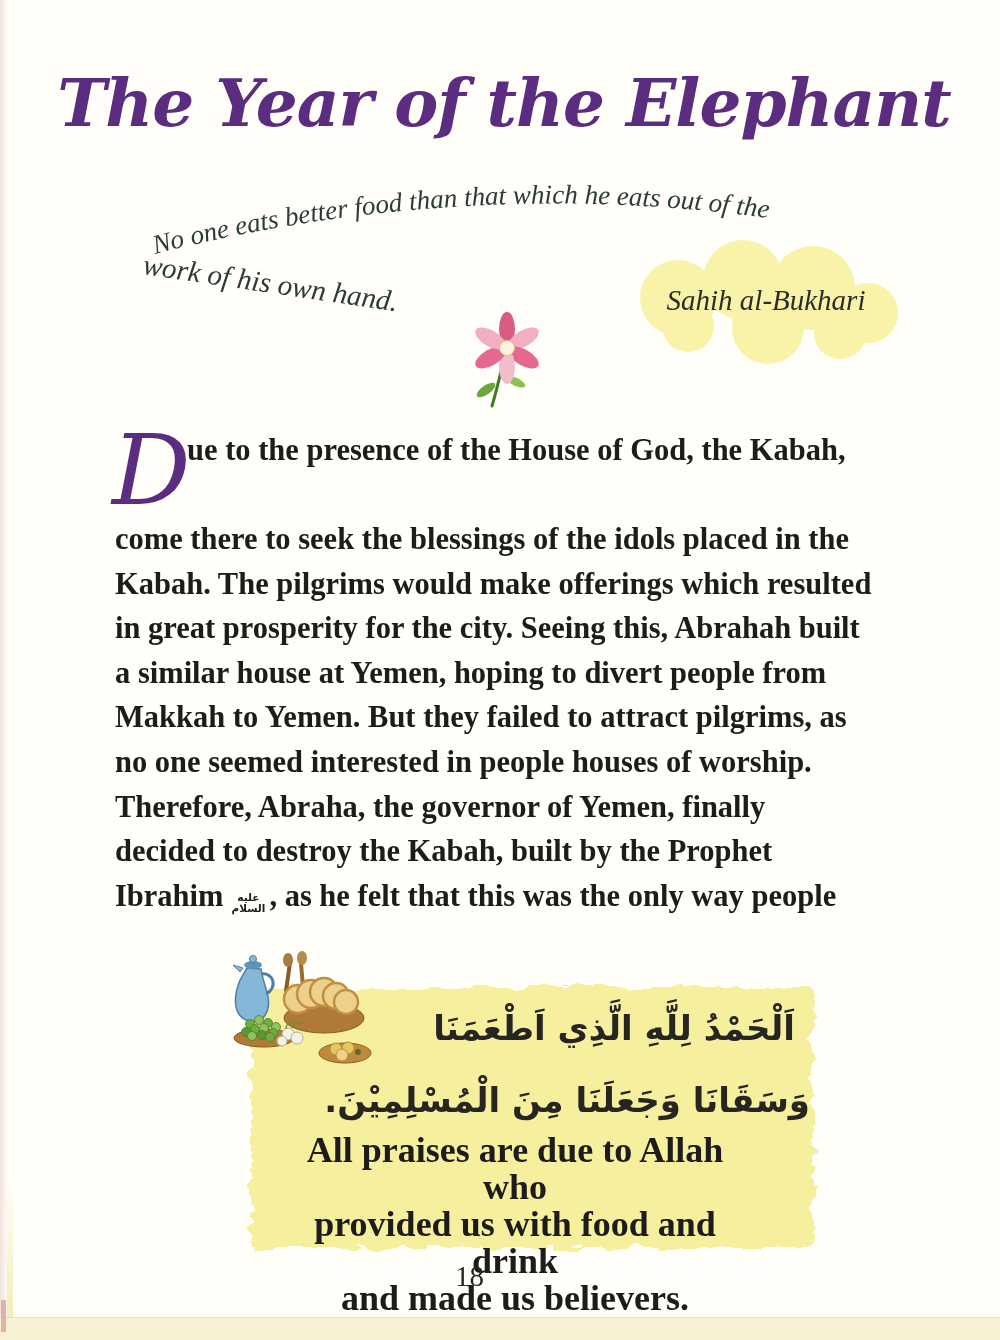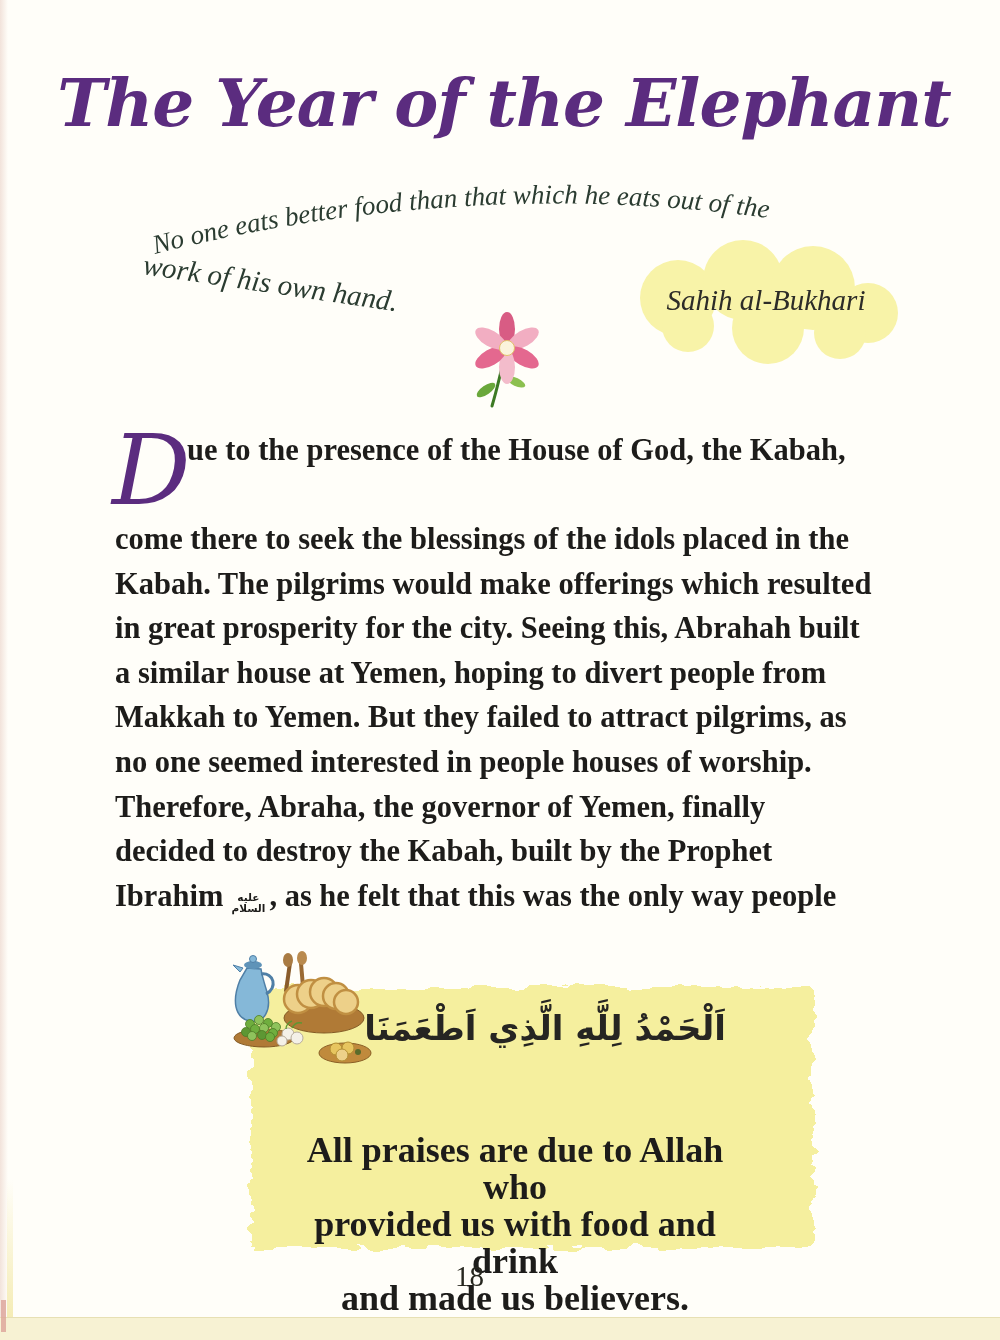--- a/index.html
+++ b/index.html
@@ -47,21 +47,21 @@
   .honorific {
     display:inline-block; vertical-align:-6px; margin:16px 4px 0 8px;
     font-family:"DejaVu Sans", sans-serif; font-size:10.5px; line-height:1.05;
     text-align:center; color:#1d1c1a; direction:rtl;
   }
   .honorific span { display:block; }
   
   .box-svg  { position:absolute; left:225px; top:958px; width:610px; height:315px; }
   .food-svg { position:absolute; left:212px; top:922px; width:180px; height:152px; }
   .arabic {
-    position:absolute; text-align:center; direction:rtl;
+    position:absolute; direction:rtl;
     font-family:"DejaVu Sans", sans-serif; font-weight:bold;
     font-size:34px; color:#262522;
   }
   .a1 { left:295px; top:1008px; width:500px; }
   .a2 { left:280px; top:1080px; width:530px; }
   .translation { position:absolute; left:300px; top:1132px; width:430px; text-align:center; }
   .translation .bline { font-size:36px; line-height:37px; white-space:normal; }
   
   .pagenum {
     position:absolute; left:455px; top:1260px; width:130px; 
@@ -204,20 +204,21 @@
     <path d="M80 106 C82 102 86 100 90 101 M74 107 C74 103 77 100 80 99" fill="none" stroke="#5d9733" stroke-width="1.5"></path>
 
     <ellipse cx="133" cy="131" rx="26" ry="10" fill="#c08a3c" stroke="#8a5f26" stroke-width="1"></ellipse>
     <circle cx="124" cy="127" r="6" fill="#e7c55f" stroke="#b38f33" stroke-width="1"></circle>
     <circle cx="136" cy="126" r="6" fill="#e7c55f" stroke="#b38f33" stroke-width="1"></circle>
     <circle cx="130" cy="133" r="6" fill="#edd089" stroke="#b38f33" stroke-width="1"></circle>
     <circle cx="146" cy="130" r="3" fill="#5a6b2a"></circle>
   </svg>
 
   <div class="arabic a1" dir="rtl">اَلْحَمْدُ لِلَّهِ الَّذِي اَطْعَمَنَا</div>
+  <div class="arabic a2" dir="rtl">وَسَقَانَا وَجَعَلَنَا مِنَ الْمُسْلِمِيْنَ.</div>
 
   <div class="translation">
       <div class="bline">All praises are due to Allah who</div>
       <div class="bline">provided us with food and drink</div>
       <div class="bline">and made us believers.</div>
     </div>
 
   <div class="pagenum">18</div>
 
   <div class="edge-left"></div>

